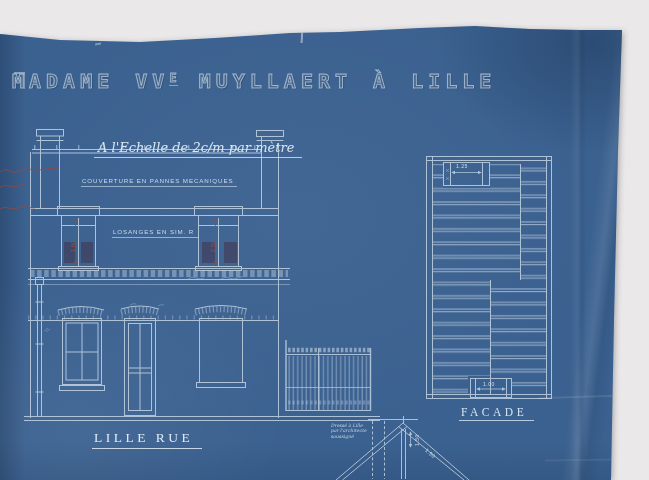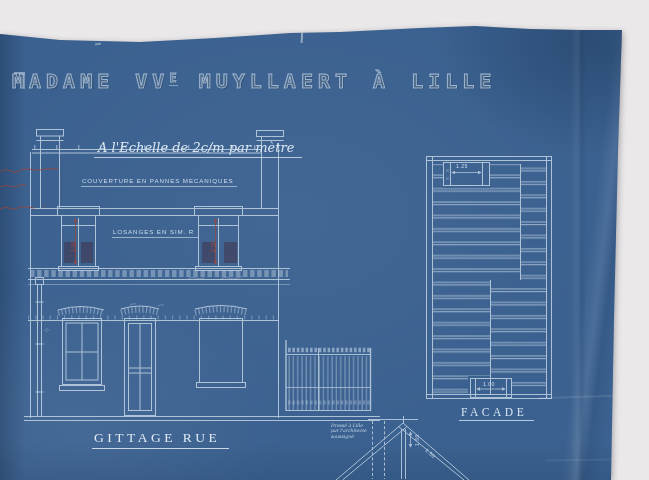--- a/index.html
+++ b/index.html
@@ -252,21 +252,21 @@
   </svg>
 
   <div class="title-frag"></div>
   <div class="lbl title"><span>MADAME VV</span><span class="sup">E</span><span> MUYLLAERT À LILLE</span></div>
 
   <div class="lbl scale">A l'Echelle de 2c/m par mètre</div>
 
   <div class="lbl tiny couverture">COUVERTURE EN PANNES MECANIQUES</div>
   <div class="lbl tiny losanges">LOSANGES EN SIM. R</div>
 
-  <div class="lbl facade">GITTAGE RUE</div>
+  <div class="lbl facade">LILLE RUE</div>
   <div class="lbl gittage">FACADE</div>
 
   <div class="lbl note">
     <div>Dressé à Lille</div>
     <div>par l'architecte</div>
     <div>soussigné</div>
   </div>
 
   <div class="lbl dim red rotl" style="left:70px;top:252px">1.50</div>
   <div class="lbl dim red rotl" style="left:210px;top:252px">2.50</div>

